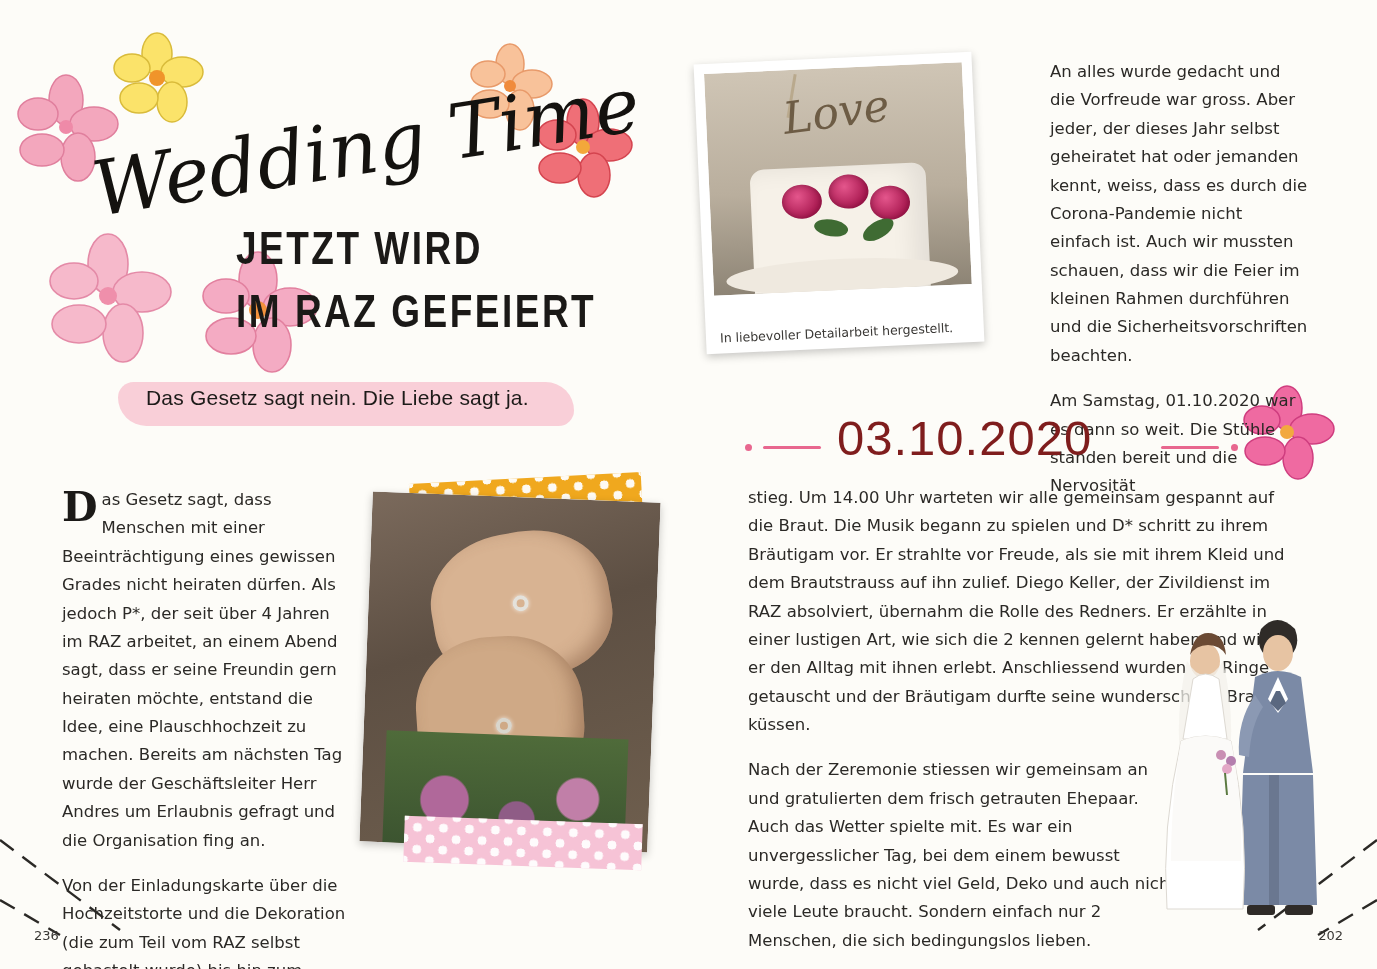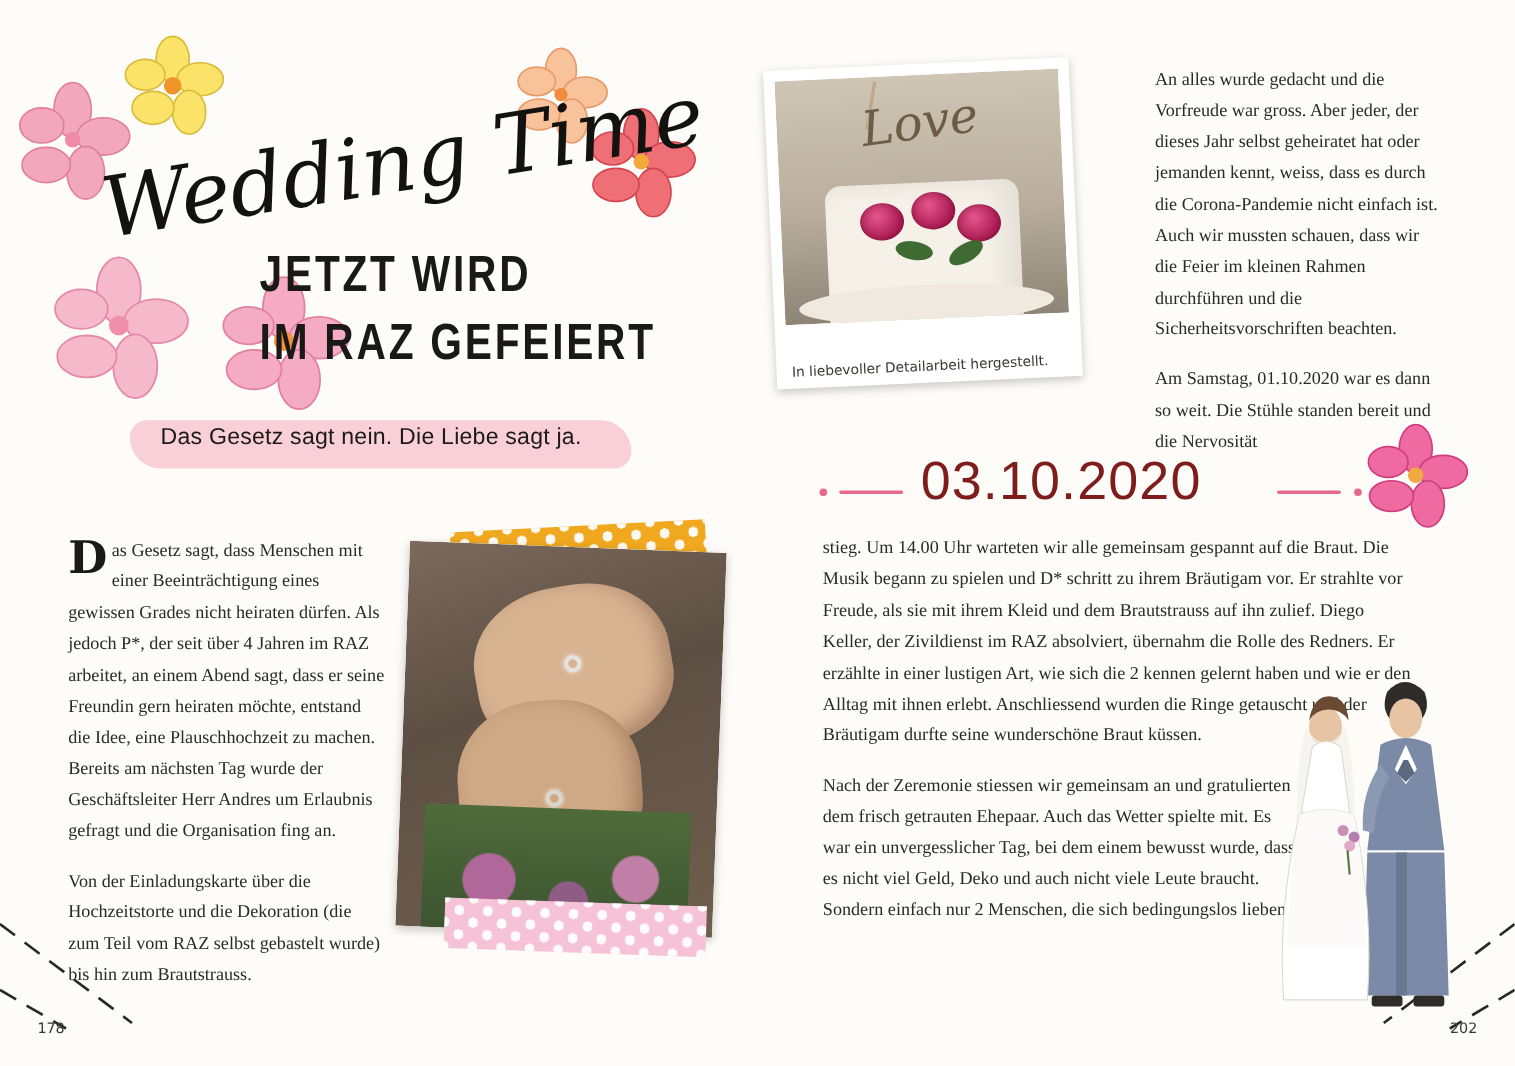--- a/index.html
+++ b/index.html
@@ -78,21 +78,21 @@
   }
 
   
   .col {
     position:absolute;
     font-family:"DejaVu Sans", sans-serif;
     font-size:16.5px;
     line-height:1.72;
     color:#2b2926;
   }
-  .col p { margin:0 0 17px 0;font-family:Liberation Serif, serif; }
+  .col p { margin:0 0 17px 0; }
 
   #col-left   { left:62px;  top:486px; width:288px; }
   #col-right-top { left:1050px; top:58px;  width:258px; text-align:left;}
   #col-right  { left:748px; top:484px; width:540px; }
 
   .dropcap::first-letter {
     font-family:"DejaVu Serif", serif;
     font-size:41px;
     font-weight:bold;
     line-height:0.85;
@@ -387,15 +387,15 @@
       <path d="M50 110 q12 -10 26 0 l8 60 -44 0z" fill="#ffffff" stroke="#ddd9d2"></path>
       <path d="M38 172 q24 -10 50 0 q18 88 12 168 l-76 0 q-6 -80 14 -168z" fill="#ffffff" stroke="#ddd9d2"></path>
       <path d="M38 172 q24 -10 50 0 q12 60 10 120 l-70 0 q0 -60 10 -120z" fill="#fbfaf8"></path>
       <circle cx="78" cy="186" r="5" fill="#c98fb4"></circle>
       <circle cx="88" cy="192" r="5" fill="#b47fae"></circle>
       <circle cx="84" cy="200" r="5" fill="#e3a8c6"></circle>
       <path d="M82 204 l2 22" stroke="#5b7a41" stroke-width="2" fill="none"></path>
     </g>
   </svg>
 
-  <div class="pgnum" id="pg-left">178</div>
+  <div class="pgnum" id="pg-left">236</div>
   <div class="pgnum" id="pg-right">202</div>
 </div>
 
 </body></html>

